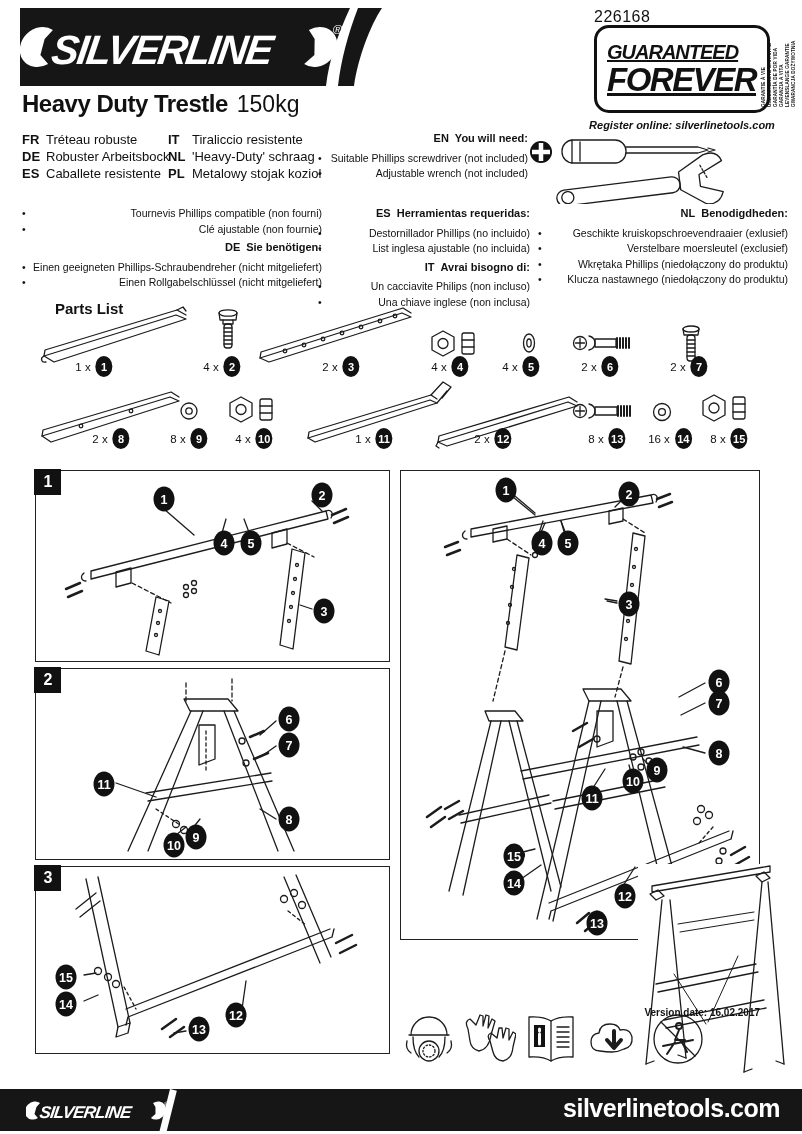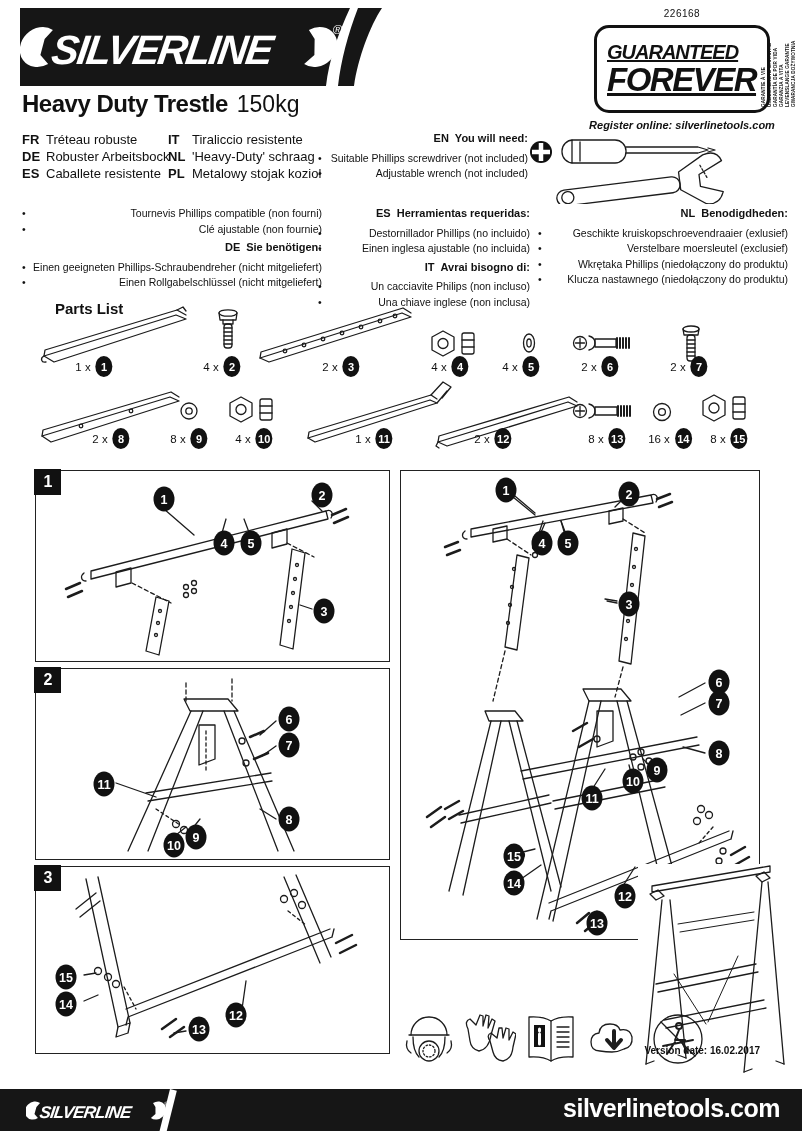--- a/index.html
+++ b/index.html
@@ -3,21 +3,21 @@
 <meta charset="utf-8">
 <style>
   html,body{margin:0;padding:0;background:#e8e8e8;}
   .page{position:relative;width:802px;height:1134px;background:#fff;color:#111;
         font-family:"Liberation Sans",sans-serif;overflow:hidden;margin:0 auto;}
   .abs{position:absolute;}
   svg{display:block;}
   .ink{stroke:#1c1c1c;fill:none;stroke-width:1.3;stroke-linecap:round;stroke-linejoin:round;}
   
   .banner{left:20px;top:8px;width:372px;height:78px;}
-  .pcode{left:594px;top:8px;width:176px;text-align:center;font-size:10px;letter-spacing:.5px;}
+  .pcode{left:594px;top:8px;width:176px;text-align:left;font-size:16px;letter-spacing:.5px;}
   .gbadge{left:594px;top:25px;width:176px;height:88px;border:3.5px solid #111;border-radius:15px;
           box-sizing:border-box;display:flex;align-items:center;padding:4px 6px 4px 10px;gap:5px;background:#fff;}
   .gb-left{flex:1;font-style:italic;line-height:1;text-decoration:underline;}
   .gb1{font-size:20px;font-weight:700;letter-spacing:-1px;}
   .gb2{font-size:33px;font-weight:900;letter-spacing:-1.5px;margin-top:1px;}
   .gb-vert{display:flex;flex-direction:row;gap:1px;height:76px;}
   .gb-vert span{writing-mode:vertical-rl;transform:rotate(180deg);font-size:4.6px;font-weight:700;
                 letter-spacing:.2px;white-space:nowrap;}
   .regline{left:575px;top:119px;width:214px;text-align:center;font-size:11px;font-weight:700;font-style:italic;}
   .ptitle{left:22px;top:90px;font-size:24px;font-weight:800;letter-spacing:-.5px;}
@@ -39,21 +39,21 @@
   .nbadge{width:17px;height:21px;background:#111;border-radius:50%;color:#fff;font-size:11px;
           font-weight:800;display:flex;align-items:center;justify-content:center;flex:0 0 auto;}
   
   .panel{position:absolute;border:1.6px solid #222;background:#fff;box-sizing:border-box;}
   .panel-label{position:absolute;top:-1.6px;left:-1.6px;width:27px;height:26px;background:#111;color:#fff;
                font-weight:800;font-size:16px;display:flex;align-items:center;justify-content:center;}
   .callout{position:absolute;width:21px;height:25px;background:#111;border-radius:50%;color:#fff;
            font-weight:800;font-size:12.5px;display:flex;align-items:center;justify-content:center;
            transform:translate(-50%,-50%);}
   
-  .vdate{left:545px;top:1045px;width:215px;text-align:right;font-size:10px;font-weight:600;}
+  .vdate{left:545px;top:1007px;width:215px;text-align:right;font-size:10px;font-weight:600;}
   .fbar{left:0;top:1089px;width:802px;height:42px;background:#161616;}
   .fslash{left:170px;top:1089px;width:7px;height:46px;background:#fff;transform:rotate(14deg);transform-origin:top left;}
   .furl{left:420px;top:1094px;width:360px;text-align:right;color:#fff;font-size:25px;font-weight:800;letter-spacing:-.5px;}
   .trestle-final{left:638px;top:864px;background:#fff;}
   .sicons{left:403px;top:1010px;display:flex;gap:7px;align-items:center;}
 </style>
 </head>
 <body>
 
 <div class="page">
@@ -134,21 +134,21 @@
     <div class="blt">Tournevis Phillips compatible (non fourni)</div>
     <div class="blt">Clé ajustable (non fournie)</div>
     <div class="req-head mt"><span class="lang">DE</span><span>Sie benötigen:</span></div>
     <div class="blt">Einen geeigneten Phillips-Schraubendreher (nicht mitgeliefert)</div>
     <div class="blt">Einen Rollgabelschlüssel (nicht mitgeliefert)</div>
   </div>
 
   <div class="abs req" style="left:318px;top:206px;width:212px;">
     <div class="req-head"><span class="lang">ES</span><span>Herramientas requeridas:</span></div>
     <div class="blt">Destornillador Phillips (no incluido)</div>
-    <div class="blt">Einen inglesa ajustable (no incluida)</div>
+    <div class="blt">List inglesa ajustable (no incluida)</div>
     <div class="req-head mt"><span class="lang">IT</span><span>Avrai bisogno di:</span></div>
     <div class="blt">Un cacciavite Philips (non incluso)</div>
     <div class="blt">Una chiave inglese (non inclusa)</div>
   </div>
 
   <div class="abs req" style="left:538px;top:206px;width:250px;">
     <div class="req-head"><span class="lang">NL</span><span>Benodigdheden:</span></div>
     <div class="blt">Geschikte kruiskopschroevendraaier (exlusief)</div>
     <div class="blt">Verstelbare moersleutel (exclusief)</div>
     <div class="blt">Wkrętaka Phillips (niedołączony do produktu)</div>

